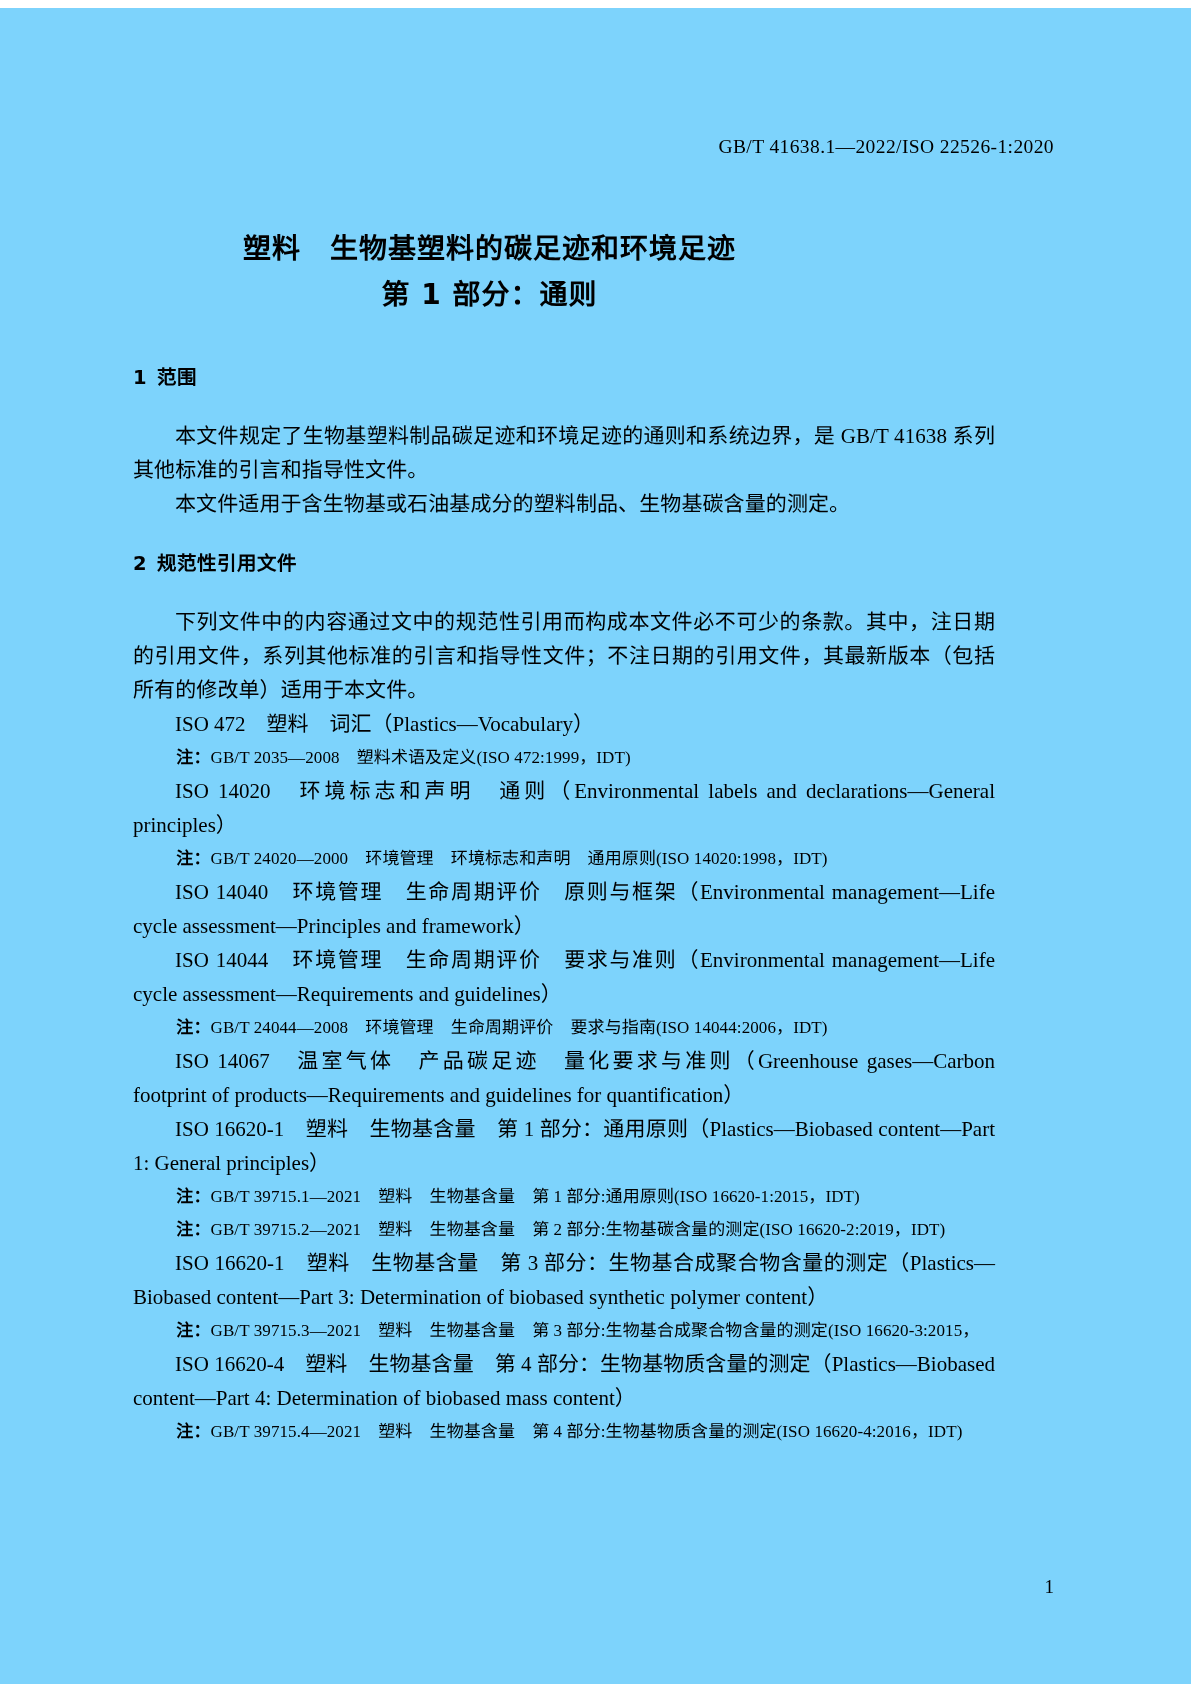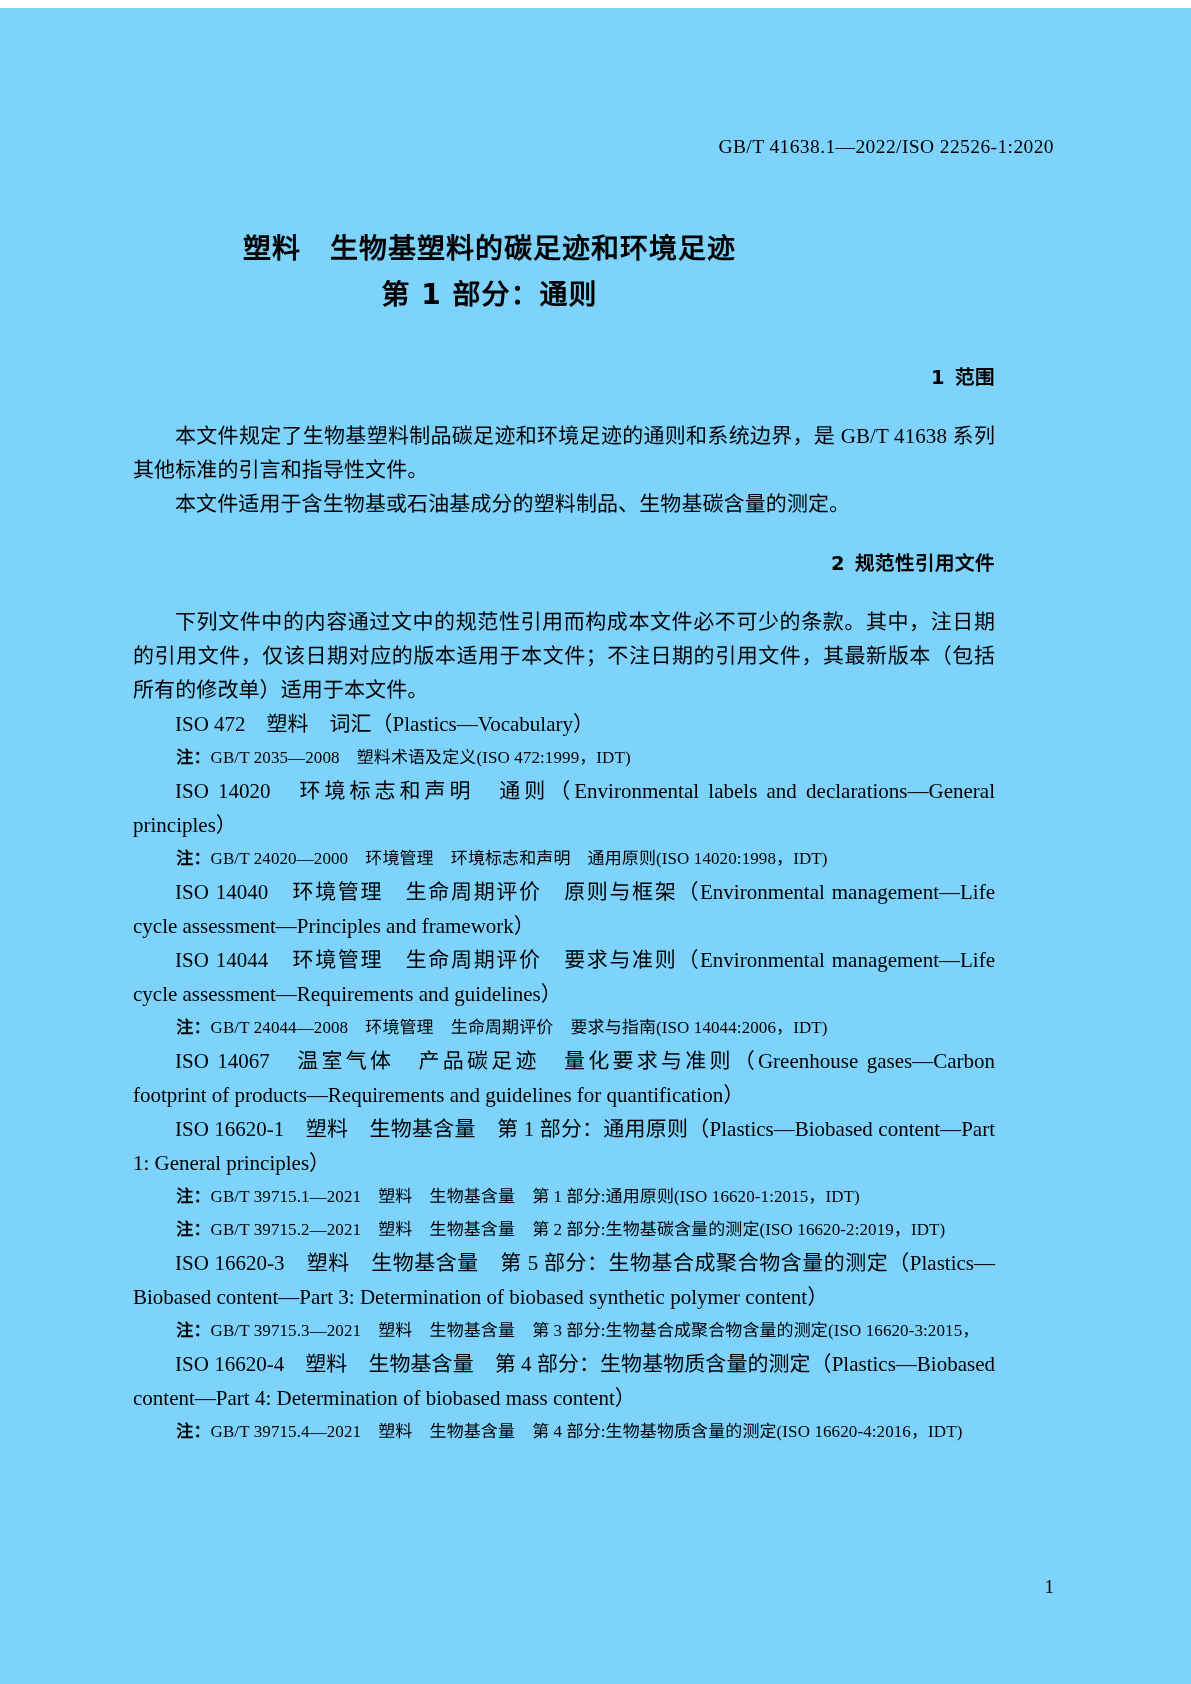--- a/index.html
+++ b/index.html
@@ -52,21 +52,20 @@
     width: 862px;
   }
 
   h2.clause {
     margin: 0;
     font-family: "DejaVu Sans", sans-serif;
     font-weight: bold;
     font-size: 19.5px;
     line-height: 30px;
     letter-spacing: 0.5px;
-    text-align: right;
   }
   h2.clause .num { margin-right: 10px; }
 
   p.para {
     margin: 0;
     font-size: 21px;
     line-height: 34px;
     text-align: justify;
     text-justify: inter-ideograph;
     letter-spacing: 0.1px;
@@ -144,41 +143,41 @@
     <p class="para indent">本文件规定了生物基塑料制品碳足迹和环境足迹的通则和系统边界，是 GB/T 41638 系列其他标准的引言和指导性文件。</p>
     <p class="para indent">本文件适用于含生物基或石油基成分的塑料制品、生物基碳含量的测定。</p>
 
     <div class="sp-before-heading"></div>
 
     <h2 class="clause">
       <span class="num">2</span><span>规范性引用文件</span>
     </h2>
     <div class="sp-after-heading"></div>
 
-    <p class="para indent">下列文件中的内容通过文中的规范性引用而构成本文件必不可少的条款。其中，注日期的引用文件，仅该日期对应的版本适用于本文件；不注日期的引用文件，其最新版本（包括所有的修改单）适用于本文件。</p>
+    <p class="para indent">下列文件中的内容通过文中的规范性引用而构成本文件必不可少的条款。其中，注日期的引用文件，系列其他标准的引言和指导性文件；不注日期的引用文件，其最新版本（包括所有的修改单）适用于本文件。</p>
 
     <p class="ref">ISO 472　塑料　词汇（Plastics—Vocabulary）</p>
     <p class="note"><span class="note-label">注：</span><span>GB/T 2035—2008　塑料术语及定义(ISO 472:1999，IDT)</span></p>
 
     <p class="ref">ISO 14020　环境标志和声明　通则（Environmental labels and declarations—General principles）</p>
     <p class="note"><span class="note-label">注：</span><span>GB/T 24020—2000　环境管理　环境标志和声明　通用原则(ISO 14020:1998，IDT)</span></p>
 
     <p class="ref">ISO 14040　环境管理　生命周期评价　原则与框架（Environmental management—Life cycle assessment—Principles and framework）</p>
 
     <p class="ref">ISO 14044　环境管理　生命周期评价　要求与准则（Environmental management—Life cycle assessment—Requirements and guidelines）</p>
     <p class="note"><span class="note-label">注：</span><span>GB/T 24044—2008　环境管理　生命周期评价　要求与指南(ISO 14044:2006，IDT)</span></p>
 
     <p class="ref">ISO 14067　温室气体　产品碳足迹　量化要求与准则（Greenhouse gases—Carbon footprint of products—Requirements and guidelines for quantification）</p>
 
     <p class="ref">ISO 16620-1　塑料　生物基含量　第 1 部分：通用原则（Plastics—Biobased content—Part 1: General principles）</p>
     <p class="note"><span class="note-label">注：</span><span>GB/T 39715.1—2021　塑料　生物基含量　第 1 部分:通用原则(ISO 16620-1:2015，IDT)</span></p>
 
     <p class="note"><span class="note-label">注：</span><span>GB/T 39715.2—2021　塑料　生物基含量　第 2 部分:生物基碳含量的测定(ISO 16620-2:2019，IDT)</span></p>
 
-    <p class="ref">ISO 16620-3　塑料　生物基含量　第 5 部分：生物基合成聚合物含量的测定（Plastics—Biobased content—Part 3: Determination of biobased synthetic polymer content）</p>
+    <p class="ref">ISO 16620-1　塑料　生物基含量　第 3 部分：生物基合成聚合物含量的测定（Plastics—Biobased content—Part 3: Determination of biobased synthetic polymer content）</p>
     <p class="note wrap"><span class="note-label">注：</span><span>GB/T 39715.3—2021　塑料　生物基含量　第 3 部分:生物基合成聚合物含量的测定(ISO 16620-3:2015，</span></p>
 
     <p class="ref">ISO 16620-4　塑料　生物基含量　第 4 部分：生物基物质含量的测定（Plastics—Biobased content—Part 4: Determination of biobased mass content）</p>
     <p class="note"><span class="note-label">注：</span><span>GB/T 39715.4—2021　塑料　生物基含量　第 4 部分:生物基物质含量的测定(ISO 16620-4:2016，IDT)</span></p>
 
   </div>
 
   <div class="folio">
     <span>1</span>
   </div>

